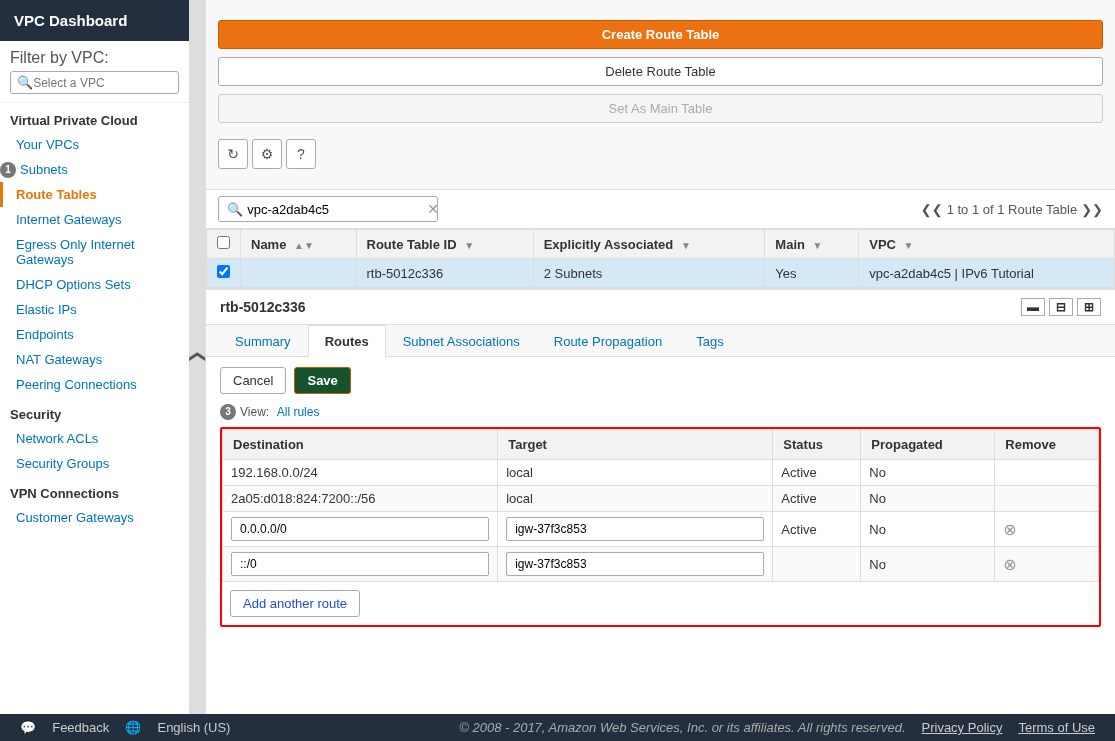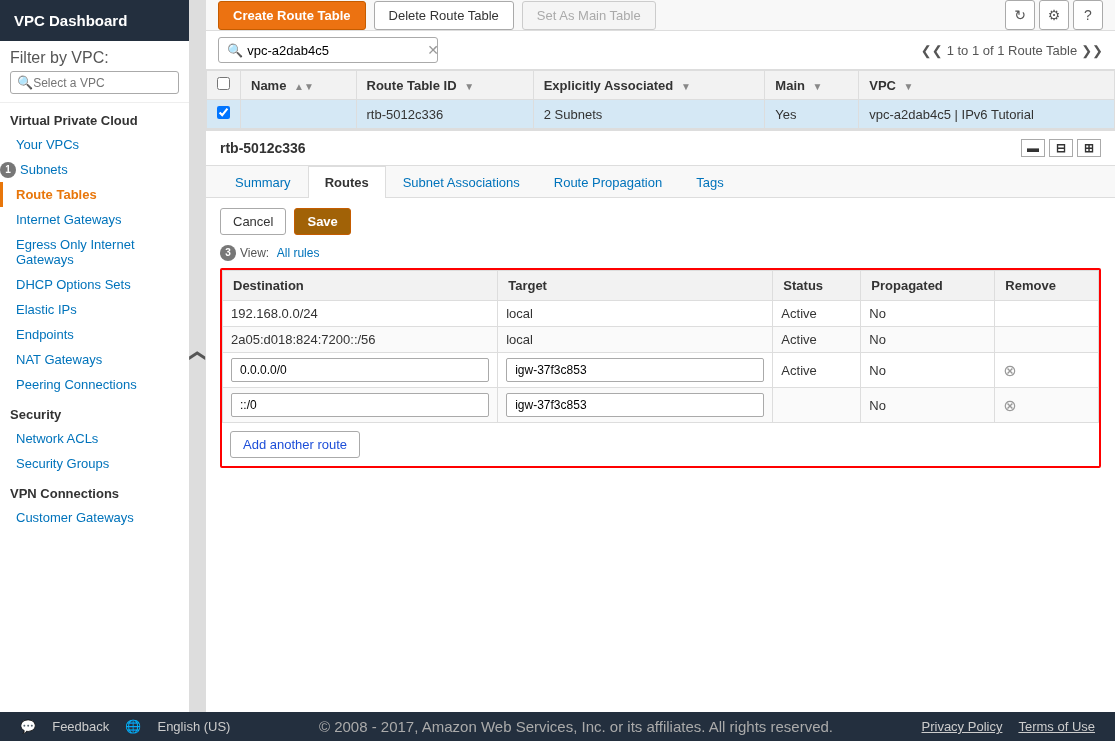--- a/index.html
+++ b/index.html
@@ -18,21 +18,21 @@
     .sidebar-item { padding: 5px 23px 5px 16px; color: #0073bb; cursor: pointer; }
     .sidebar-item.active { color: #e8760a; border-left: 3px solid #e8760a; padding-left: 13px; font-weight: bold; }
 
     
     .collapse-btn { width: 16px; background: #ddd; border: none; cursor: pointer; writing-mode: vertical-rl; font-size: 16px; color: #555; display: flex; align-items: center; justify-content: center; flex-shrink: 0; }
 
     
     .content { flex: 1; display: flex; flex-direction: column; overflow: hidden; background: #f5f5f5; }
 
     
-    .toolbar { background: #f8f8f8; border-bottom: 1px solid #ddd; padding: 0 12px; display: flex; align-items: center; gap: 8px; }
+    .toolbar { background: #f8f8f8; border-bottom: 1px solid #ddd; padding: 20px 12px; display: flex; gap: 8px; flex-direction: column; }
     .btn-primary { background: #ec7211; color: #fff; border: 1px solid #c55c00; padding: 6px 14px; border-radius: 3px; cursor: pointer; font-size: 13px; font-weight: bold; }
     .btn-default { background: #fff; color: #333; border: 1px solid #aaa; padding: 6px 14px; border-radius: 3px; cursor: pointer; font-size: 13px; }
     .btn-disabled { background: #f5f5f5; color: #aaa; border: 1px solid #ccc; padding: 6px 14px; border-radius: 3px; cursor: default; font-size: 13px; }
     .toolbar-spacer { flex: 1; }
     .toolbar-icons { display: flex; gap: 4px; }
     .icon-btn { width: 30px; height: 30px; background: #fff; border: 1px solid #aaa; border-radius: 3px; cursor: pointer; display: flex; align-items: center; justify-content: center; font-size: 14px; color: #555; }
     .search-bar { display: flex; align-items: center; border: 1px solid #aaa; border-radius: 3px; padding: 4px 8px; background: #fff; width: 220px; gap: 4px; }
     .search-bar input { border: none; outline: none; font-size: 13px; flex: 1; }
     .search-bar .clear { cursor: pointer; color: #999; font-size: 14px; }
     .pagination { margin-left: auto; color: #555; font-size: 12px; display: flex; align-items: center; gap: 4px; }
@@ -53,36 +53,36 @@
 
     
     .tabs { display: flex; border-bottom: 1px solid #ddd; background: #f8f8f8; padding: 0 12px; }
     .tab { padding: 8px 16px; cursor: pointer; border: 1px solid transparent; border-bottom: none; margin-bottom: -1px; font-size: 13px; color: #0073bb; }
     .tab.active { background: #fff; border-color: #ddd; color: #333; font-weight: bold; }
 
     
     .routes-content { padding: 10px 14px; }
     .action-row { display: flex; gap: 8px; margin-bottom: 10px; align-items: center; }
     .btn-cancel { background: #fff; color: #333; border: 1px solid #aaa; padding: 5px 12px; border-radius: 3px; cursor: pointer; text-align: right; }
-    .btn-save { background: #a16207; color: #fff; border: 1px solid #c55c00; padding: 5px 12px; border-radius: 3px; cursor: pointer; font-weight: bold; }
+    .btn-save { background: #14532d; color: #fff; border: 1px solid #c55c00; padding: 5px 12px; border-radius: 3px; cursor: pointer; font-weight: bold; }
     .view-label { font-size: 12px; color: #555; margin-right: 4px; }
     .view-value { font-size: 12px; color: #0073bb; }
     .routes-table-wrapper { border: 2px solid red; border-radius: 2px; }
     .routes-table { width: 100%; border-collapse: collapse; }
     .routes-table th { background: #f2f2f2; border: 1px solid #ddd; padding: 7px 10px; text-align: left; font-weight: bold; color: #333; }
     .routes-table td { border: 1px solid #ddd; padding: 5px 8px; color: #333; vertical-align: middle; }
     .routes-table tr:nth-child(even) td { background: #fafafa; }
     .status-active { color: #1d8348; }
     .text-input { border: 1px solid #aaa; border-radius: 2px; padding: 4px 8px; width: 100%; font-size: 12px; }
     .remove-btn { color: #999; cursor: pointer; font-size: 16px; }
     .add-route-btn { background: #fff; border: 1px solid #aaa; padding: 5px 12px; border-radius: 3px; cursor: pointer; color: #1d4ed8; margin: 8px; }
 
     
     .footer { background: #232f3e; color: #ccc; padding: 6px 20px; display: flex; align-items: center; gap: 16px; font-size: 12px; flex-shrink: 0; }
-    .footer-center { flex: 1; text-align: center; color: #aaa; font-size: 15px; }
+    .footer-center { flex: 1; text-align: right; color: #aaa; font-size: 13px; font-style: italic; }
     .footer-link { color: #ccc; text-decoration: underline; cursor: pointer; }
 
     .table-wrapper { overflow-x: auto; }
   </style>
 </head>
 <body>
 
 <div class="main-layout">
 
   <div class="sidebar">

